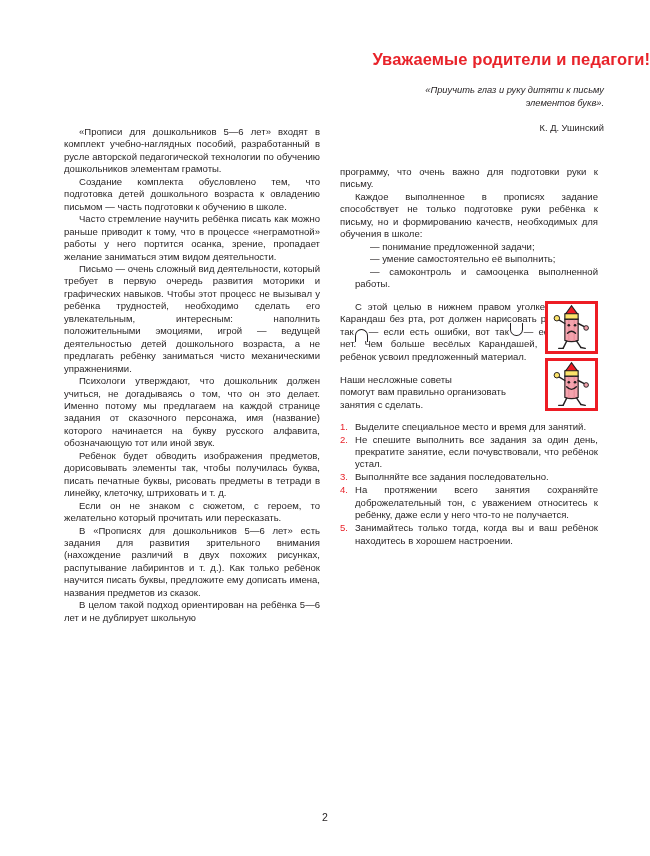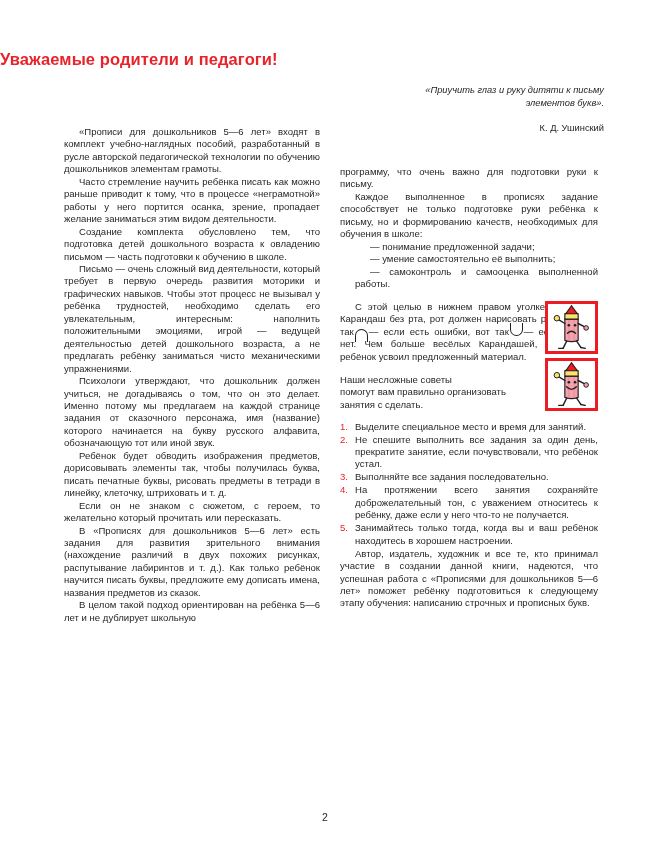--- a/index.html
+++ b/index.html
@@ -21,21 +21,21 @@
     inset: 0;
     padding: 0;
   }
 
   
   .heading {
     position: absolute;
     top: 50px;
     left: 0;
     width: 650px;
-    text-align: left;
+    text-align: right;
     font-size: 16.5px;
     font-weight: bold;
     color: #e8232a;
     letter-spacing: 0.1px;
   }
 
   
   .epigraph {
     position: absolute;
     top: 84px;
@@ -173,22 +173,22 @@
 
   <div class="heading">Уважаемые родители и педагоги!</div>
 
   <div class="epigraph">
     <span>«Приучить глаз и руку дитяти к письму элементов букв».</span>
     <span class="author">К. Д. Ушинский</span>
   </div>
 
   <div class="col col-left">
     <p>«Прописи для дошкольников 5—6 лет» входят в комплект учебно-наглядных пособий, разработанный в русле авторской педагогической технологии по обучению дошкольников элементам грамоты.</p>
+    <p>Создание комплекта обусловлено тем, что подготовка детей дошкольного возраста к овладению письмом — часть подготовки к обучению в школе.</p>
     <p>Часто стремление научить ребёнка писать как можно раньше приводит к тому, что в процессе «неграмотной» работы у него портится осанка, зрение, пропадает желание заниматься этим видом деятельности.</p>
-    <p>Создание комплекта обусловлено тем, что подготовка детей дошкольного возраста к овладению письмом — часть подготовки к обучению в школе.</p>
     <p>Письмо — очень сложный вид деятельности, который требует в первую очередь развития моторики и графических навыков. Чтобы этот процесс не вызывал у ребёнка трудностей, необходимо сделать его увлекательным, интересным: наполнить положительными эмоциями, игрой — ведущей деятельностью детей дошкольного возраста, а не предлагать ребёнку заниматься чисто механическими упражнениями.</p>
     <p>Психологи утверждают, что дошкольник должен учиться, не догадываясь о том, что он это делает. Именно потому мы предлагаем на каждой странице задания от сказочного персонажа, имя (название) которого начинается на букву русского алфавита, обозначающую тот или иной звук.</p>
     <p>Ребёнок будет обводить изображения предметов, дорисовывать элементы так, чтобы получилась буква, писать печатные буквы, рисовать предметы в тетради в линейку, клеточку, штриховать и т. д.</p>
     <p>Если он не знаком с сюжетом, с героем, то желательно который прочитать или пересказать.</p>
     <p>В «Прописях для дошкольников 5—6 лет» есть задания для развития зрительного внимания (нахождение различий в двух похожих рисунках, распутывание лабиринтов и т. д.). Как только ребёнок научится писать буквы, предложите ему дописать имена, названия предметов из сказок.</p>
     <p>В целом такой подход ориентирован на ребёнка 5—6 лет и не дублирует школьную</p>
   </div>
 
   <div class="col col-right">
     <p class="noindent">программу, что очень важно для подготовки руки к письму.</p>
@@ -221,21 +221,20 @@
       <li>
         <span class="num">4.</span>
         <span>На протяжении всего занятия сохраняйте доброжелательный тон, с уважением относитесь к ребёнку, даже если у него что-то не получается.</span>
       </li>
       <li>
         <span class="num">5.</span>
         <span>Занимайтесь только тогда, когда вы и ваш ребёнок находитесь в хорошем настроении.</span>
       </li>
     </ol>
 
-    <p class="tail-para">Автор, издатель, художник и все те, кто принимал участие в создании данной книги, надеются, что успешная работа с «Прописями для дошкольников 5—6 лет» поможет ребёнку подготовиться к следующему этапу обучения: написанию строчных и прописных букв.</p>
   </div>
 
   <div class="pencil-box sad">
     <svg class="pencil-svg" viewBox="0 0 53 53">
 
       <path d="M22 40 L17 50" stroke="#231f20" stroke-width="1.6" fill="none" stroke-linecap="round"></path>
       <path d="M31 40 L37 49" stroke="#231f20" stroke-width="1.6" fill="none" stroke-linecap="round"></path>
       <path d="M17 50 L12 50" stroke="#231f20" stroke-width="1.6" fill="none" stroke-linecap="round"></path>
       <path d="M37 49 L42 50" stroke="#231f20" stroke-width="1.6" fill="none" stroke-linecap="round"></path>
 

